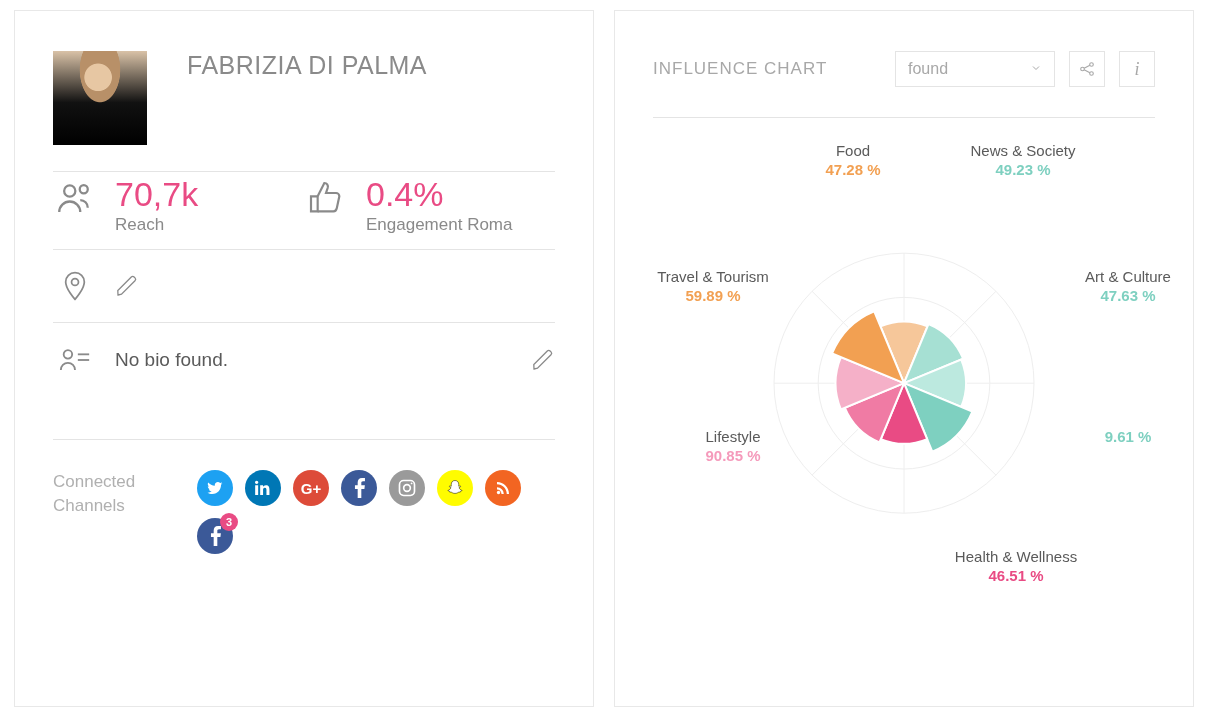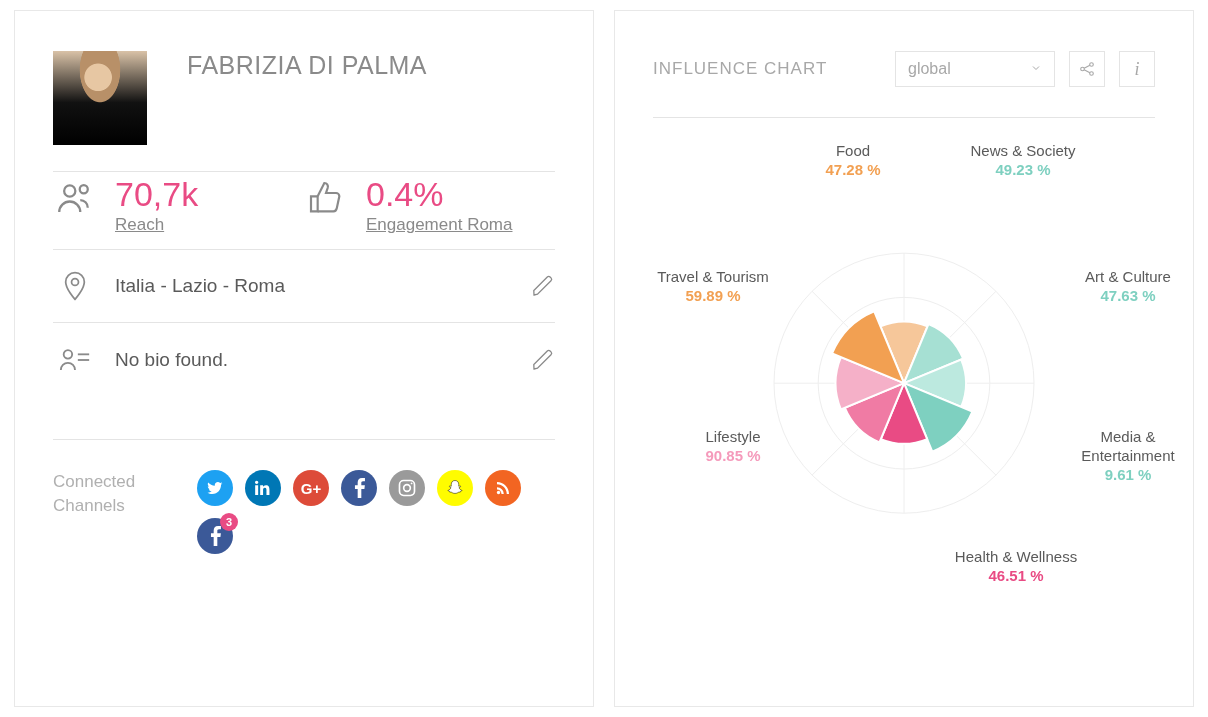--- a/index.html
+++ b/index.html
@@ -64,21 +64,21 @@
     color: var(--text-light);
   }
 
   .divider { height: 1px; background: var(--border); margin: 0; }
 
   .stats-row { display: flex; padding: 4px 0 14px; }
   .stat { display: flex; align-items: flex-start; gap: 18px; flex: 1 1 0; }
   .stat .icon-wrap { width: 44px; height: 44px; display:flex; align-items:center; justify-content:center; color:#8a8a8a; }
   .stat .icon-wrap svg { display:block; }
   .stat-value { font-size: 34px; font-weight: 400; color: var(--pink); line-height: 1.1; }
-  .stat-label { font-size: 17px; color: var(--text-light); font-weight: 300; margin-top: 2px; text-decoration: underline; }
+  .stat-label { font-size: 17px; color: var(--text-light); font-weight: 300; margin-top: 2px; }
 
   .info-row {
     display: flex; align-items: center; gap: 18px;
     padding: 20px 0;
   }
   .info-row .icon-wrap { width: 44px; display:flex; justify-content:center; color:#8a8a8a; }
   .info-text { flex: 1; font-size: 19px; color: var(--text-dark); font-weight: 300; }
   .edit-btn { color:#8a8a8a; cursor:pointer; }
   .edit-btn svg { display:block; }
 
@@ -190,21 +190,20 @@
 
     <div class="divider"></div>
 
     <div class="info-row">
       <div class="icon-wrap">
         <svg width="32" height="32" viewBox="0 0 24 24" fill="none" stroke="currentColor" stroke-width="1.3">
           <path d="M12 2c-3.9 0-7 3.1-7 7 0 5.3 7 13 7 13s7-7.7 7-13c0-3.9-3.1-7-7-7z"></path>
           <circle cx="12" cy="9" r="2.6"></circle>
         </svg>
       </div>
-      <div class="info-text">Italia - Lazio - Roma</div>
       <div class="edit-btn">
         <svg width="24" height="24" viewBox="0 0 24 24" fill="none" stroke="currentColor" stroke-width="1.3">
           <path d="M3 21l3.5-.8L20 6.7c.8-.8.8-2 0-2.8l-.9-.9c-.8-.8-2-.8-2.8 0L2.8 16.5 3 21z"></path>
         </svg>
       </div>
     </div>
 
     <div class="divider"></div>
 
     <div class="info-row">
@@ -272,21 +271,21 @@
           <span class="badge">3</span>
         </div>
       </div>
     </div>
   </div>
 
   <div class="card right">
     <div class="chart-header">
       <div class="chart-title">INFLUENCE CHART</div>
       <div class="scope-select">
-        <span>global</span>
+        <span>found</span>
         <span>
           <svg width="12" height="12" viewBox="0 0 24 24" fill="none" stroke="currentColor" stroke-width="2">
               <path d="M6 9l6 6 6-6"></path>
             </svg>
         </span>
       </div>
       <div class="sq-btn">
         <svg width="18" height="18" viewBox="0 0 24 24" fill="none" stroke="currentColor" stroke-width="1.5">
           <circle cx="6" cy="12" r="2.4"></circle>
             <circle cx="18" cy="6" r="2.4"></circle>
@@ -333,21 +332,20 @@
       </div>
       <div class="chart-label" style="left:305px; top:24px;">
         <div class="name">News &amp; Society</div>
         <div class="val c-teal">49.23 %</div>
       </div>
       <div class="chart-label" style="left:410px; top:150px;">
         <div class="name">Art &amp; Culture</div>
         <div class="val c-teal">47.63 %</div>
       </div>
       <div class="chart-label" style="left:410px; top:310px;">
-        <div class="name">Media &amp; Entertainment</div>
         <div class="val c-teal">9.61 %</div>
       </div>
       <div class="chart-label" style="left:298px; top:430px;">
         <div class="name">Health &amp; Wellness</div>
         <div class="val c-pink">46.51 %</div>
       </div>
       <div class="chart-label" style="left:15px; top:310px;">
         <div class="name">Lifestyle</div>
         <div class="val c-lpink">90.85 %</div>
       </div>

